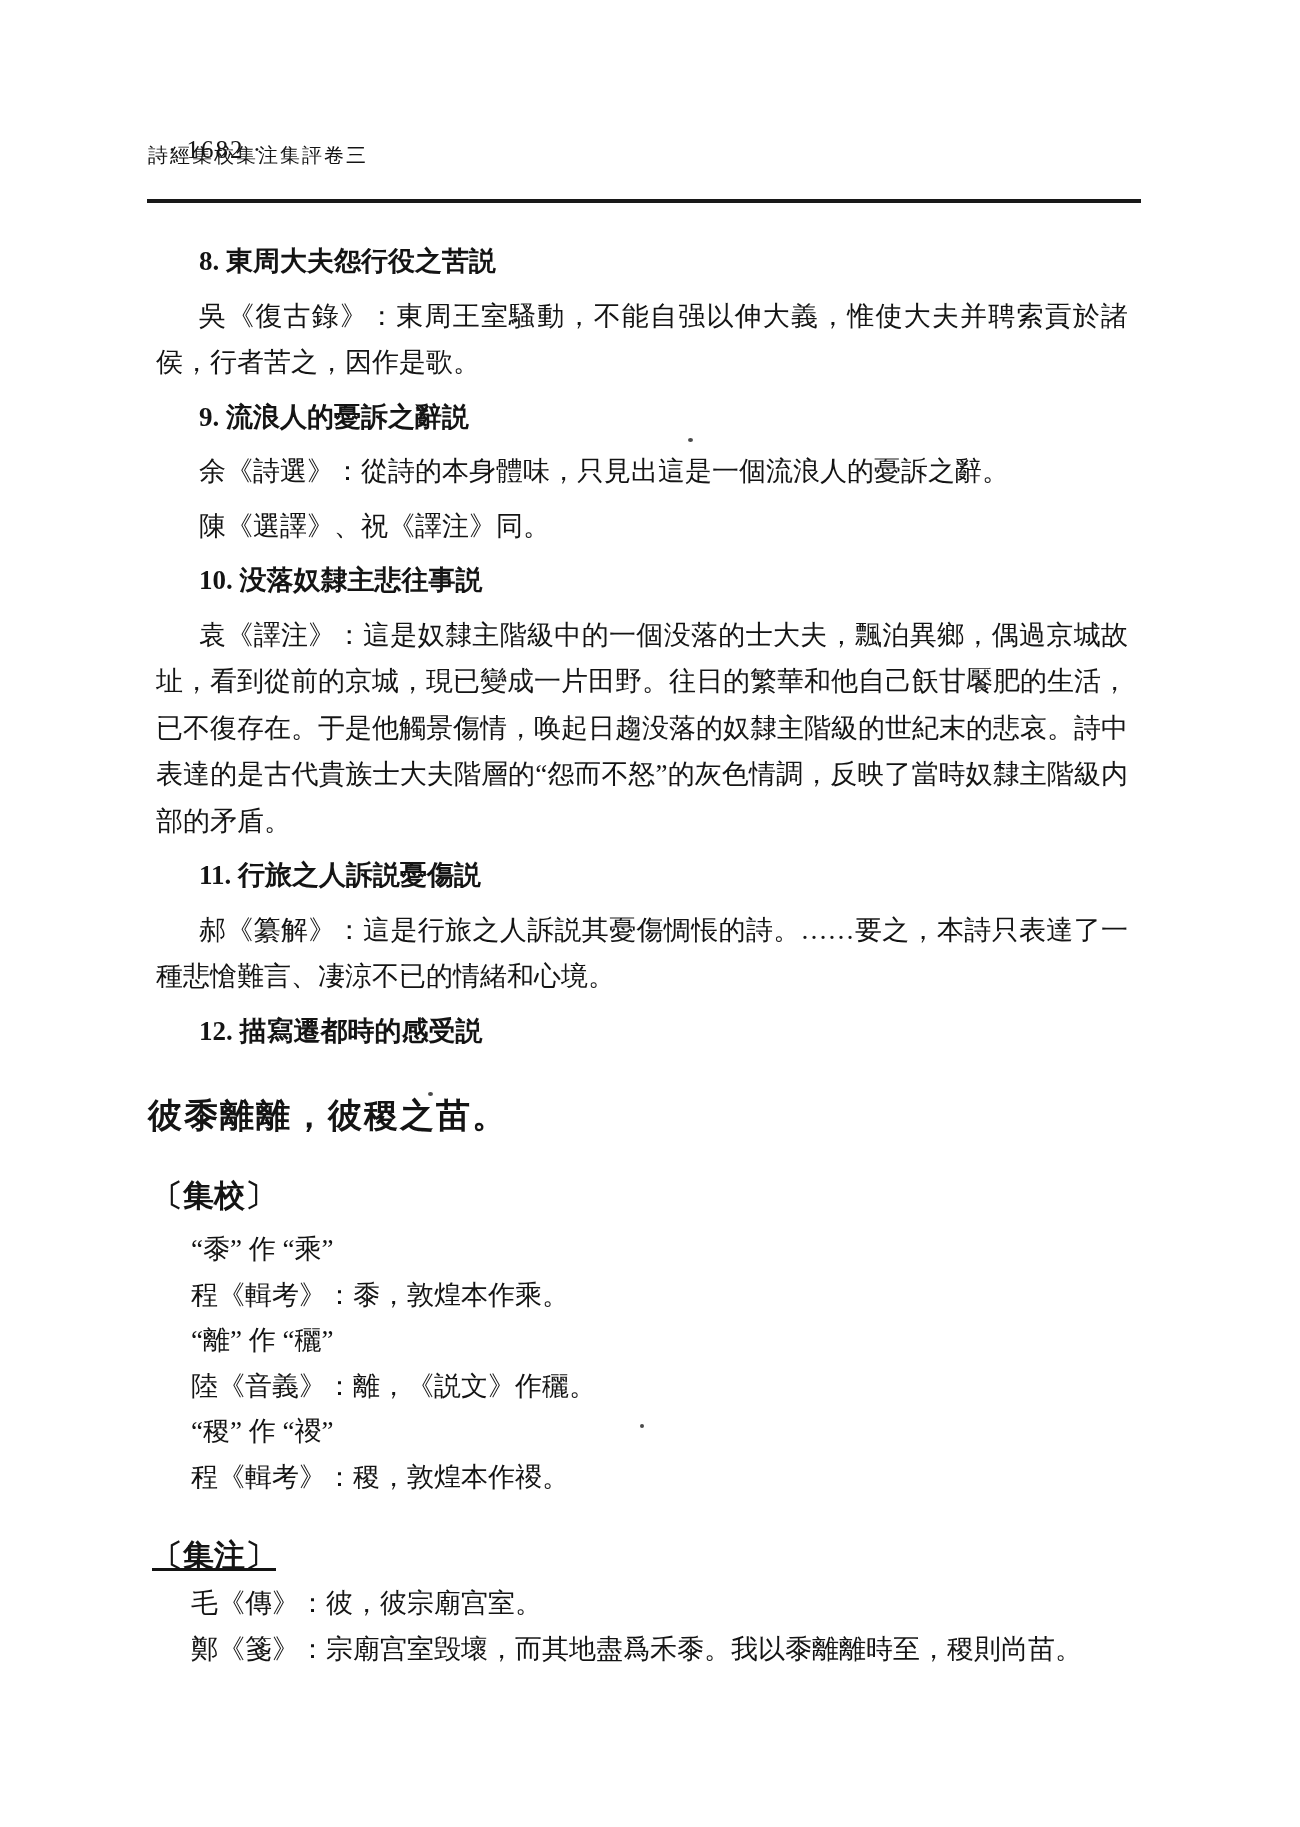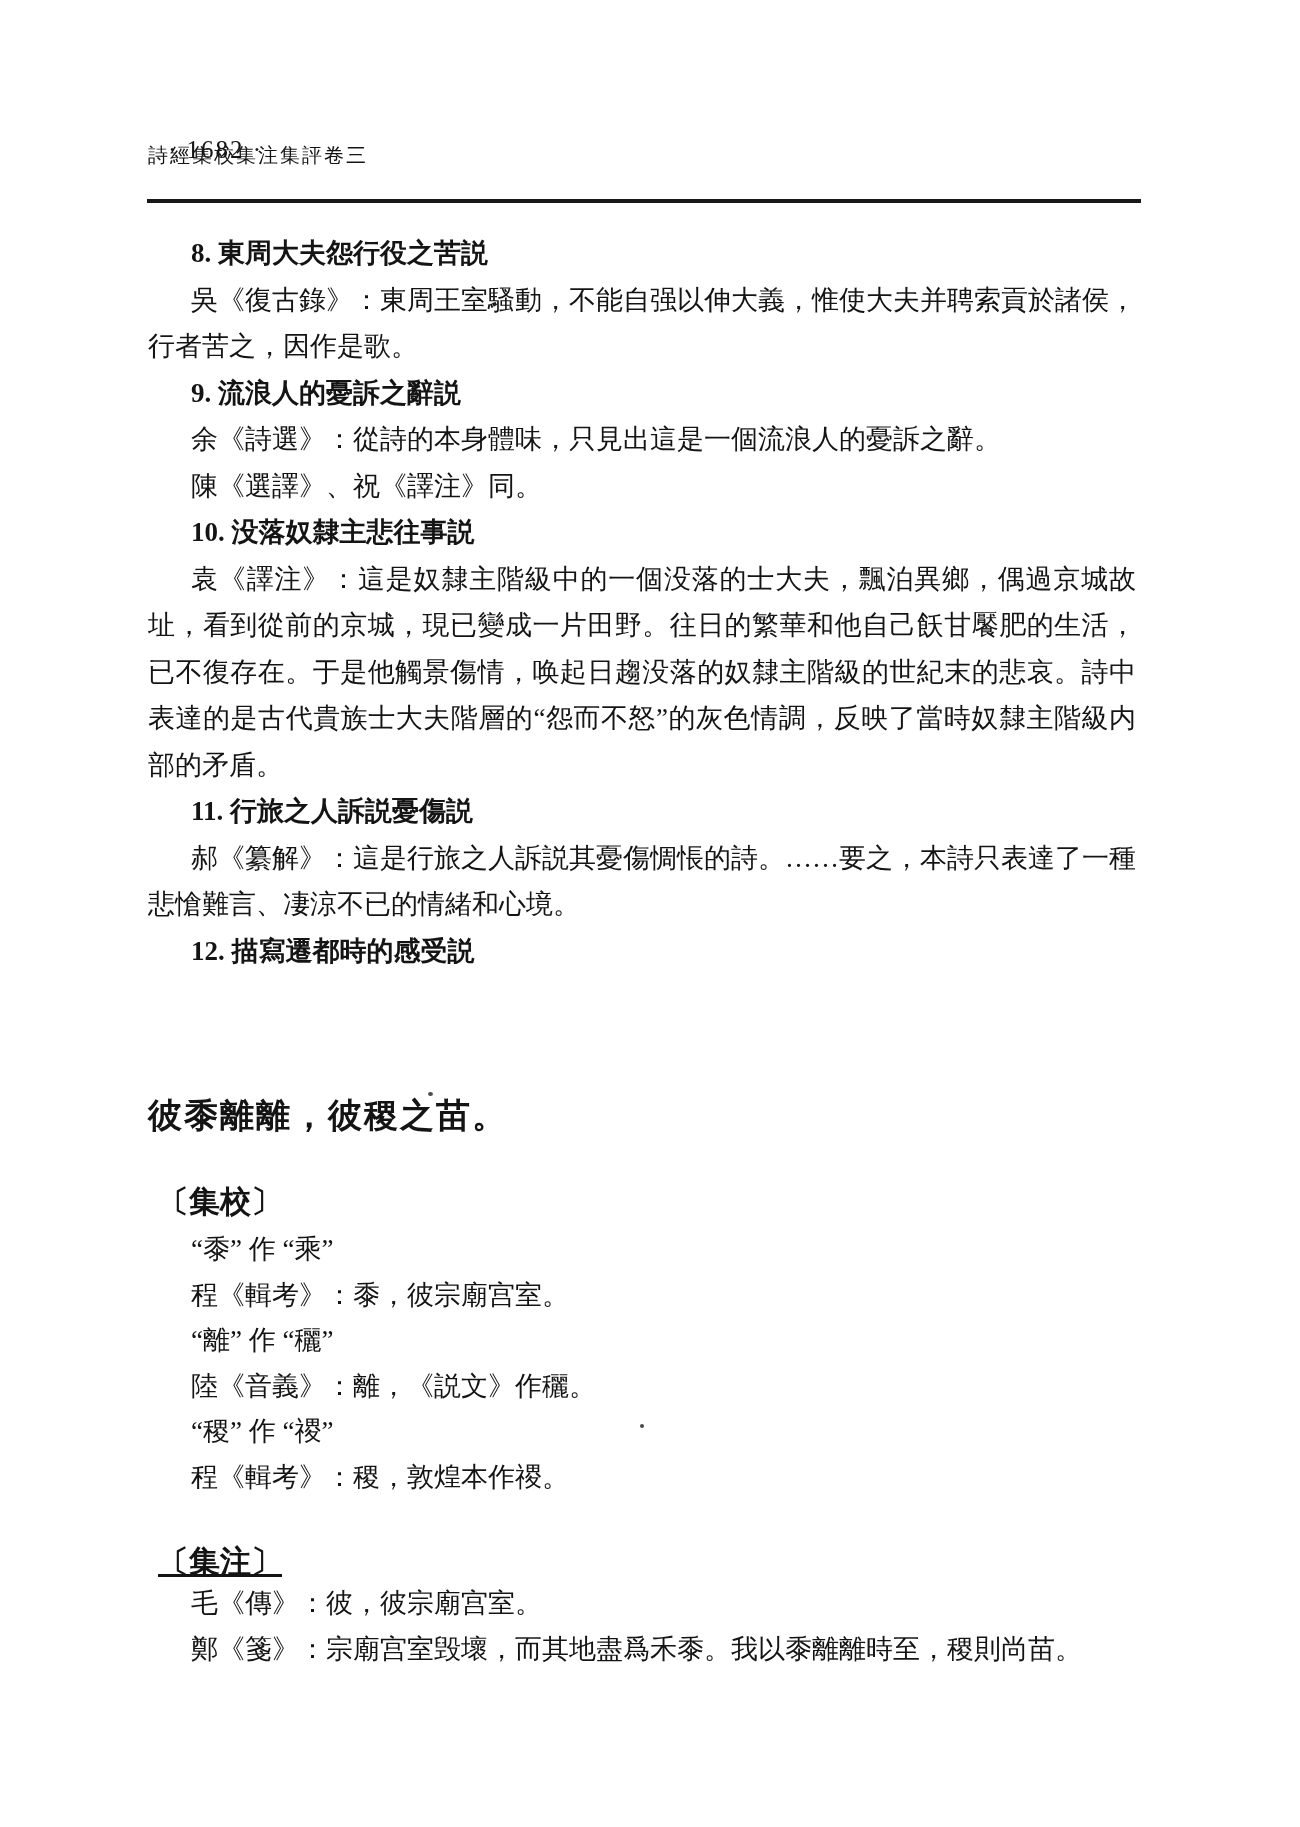--- a/index.html
+++ b/index.html
@@ -31,32 +31,32 @@
     position: absolute; top: 199px; left: 147px; width: 994px; height: 4px;
     background: #181818;
   }
 
   
   .body-text {
     position: absolute; top: 230px; left: 148px; width: 988px;
     font-size: 27px; line-height: 46.5px;
     text-align: justify;
   }
-  .body-text p { margin: 0; text-indent: 43px; }
+  .body-text p { margin: 8px; text-indent: 43px; }
   .num-heading { font-weight: bold; }
 
   
   .verse {
     position: absolute; top: 1093px; left: 148px; margin: 0;
     font-size: 34px; font-weight: bold; letter-spacing: 2px; white-space: nowrap; text-align: right;
   }
 
   
   .section-title {
-    position: absolute; left: 147px; margin: 11px;
+    position: absolute; left: 147px; margin: 5px;
     font-size: 31px; font-weight: bold; white-space: nowrap;
   }
   .jixiao-title { top: 1170px; }
   .jizhu-title  { top: 1530px; text-decoration: underline; }
 
   
   .item-list {
     position: absolute; left: 148px; width: 988px;
     font-size: 27px; line-height: 45.5px; text-align: justify;
   }
@@ -98,21 +98,21 @@
     <p class="paragraph">郝《纂解》：這是行旅之人訴説其憂傷惆悵的詩。……要之，本詩只表達了一種悲愴難言、凄涼不已的情緒和心境。</p>
     <p class="num-heading">12. 描寫遷都時的感受説</p>
   </main>
 
   <h2 class="verse">彼黍離離，彼稷之苗。</h2>
 
   <h3 class="section-title jixiao-title">〔集校〕</h3>
 
   <section class="item-list jixiao-items">
     <p class="variant">“黍” 作 “乘”</p>
-    <p class="note">程《輯考》：黍，彼宗廟宫室。</p>
+    <p class="note">程《輯考》：黍，敦煌本作乘。</p>
     <p class="variant">“離” 作 “穲”</p>
     <p class="note">陸《音義》：離，《説文》作穲。</p>
     <p class="variant">“稷” 作 “禝”</p>
     <p class="note">程《輯考》：稷，敦煌本作禝。</p>
   </section>
 
   <h3 class="section-title jizhu-title">〔集注〕</h3>
 
   <section class="item-list jizhu-items">
     <p class="note">毛《傳》：彼，彼宗廟宫室。</p>

